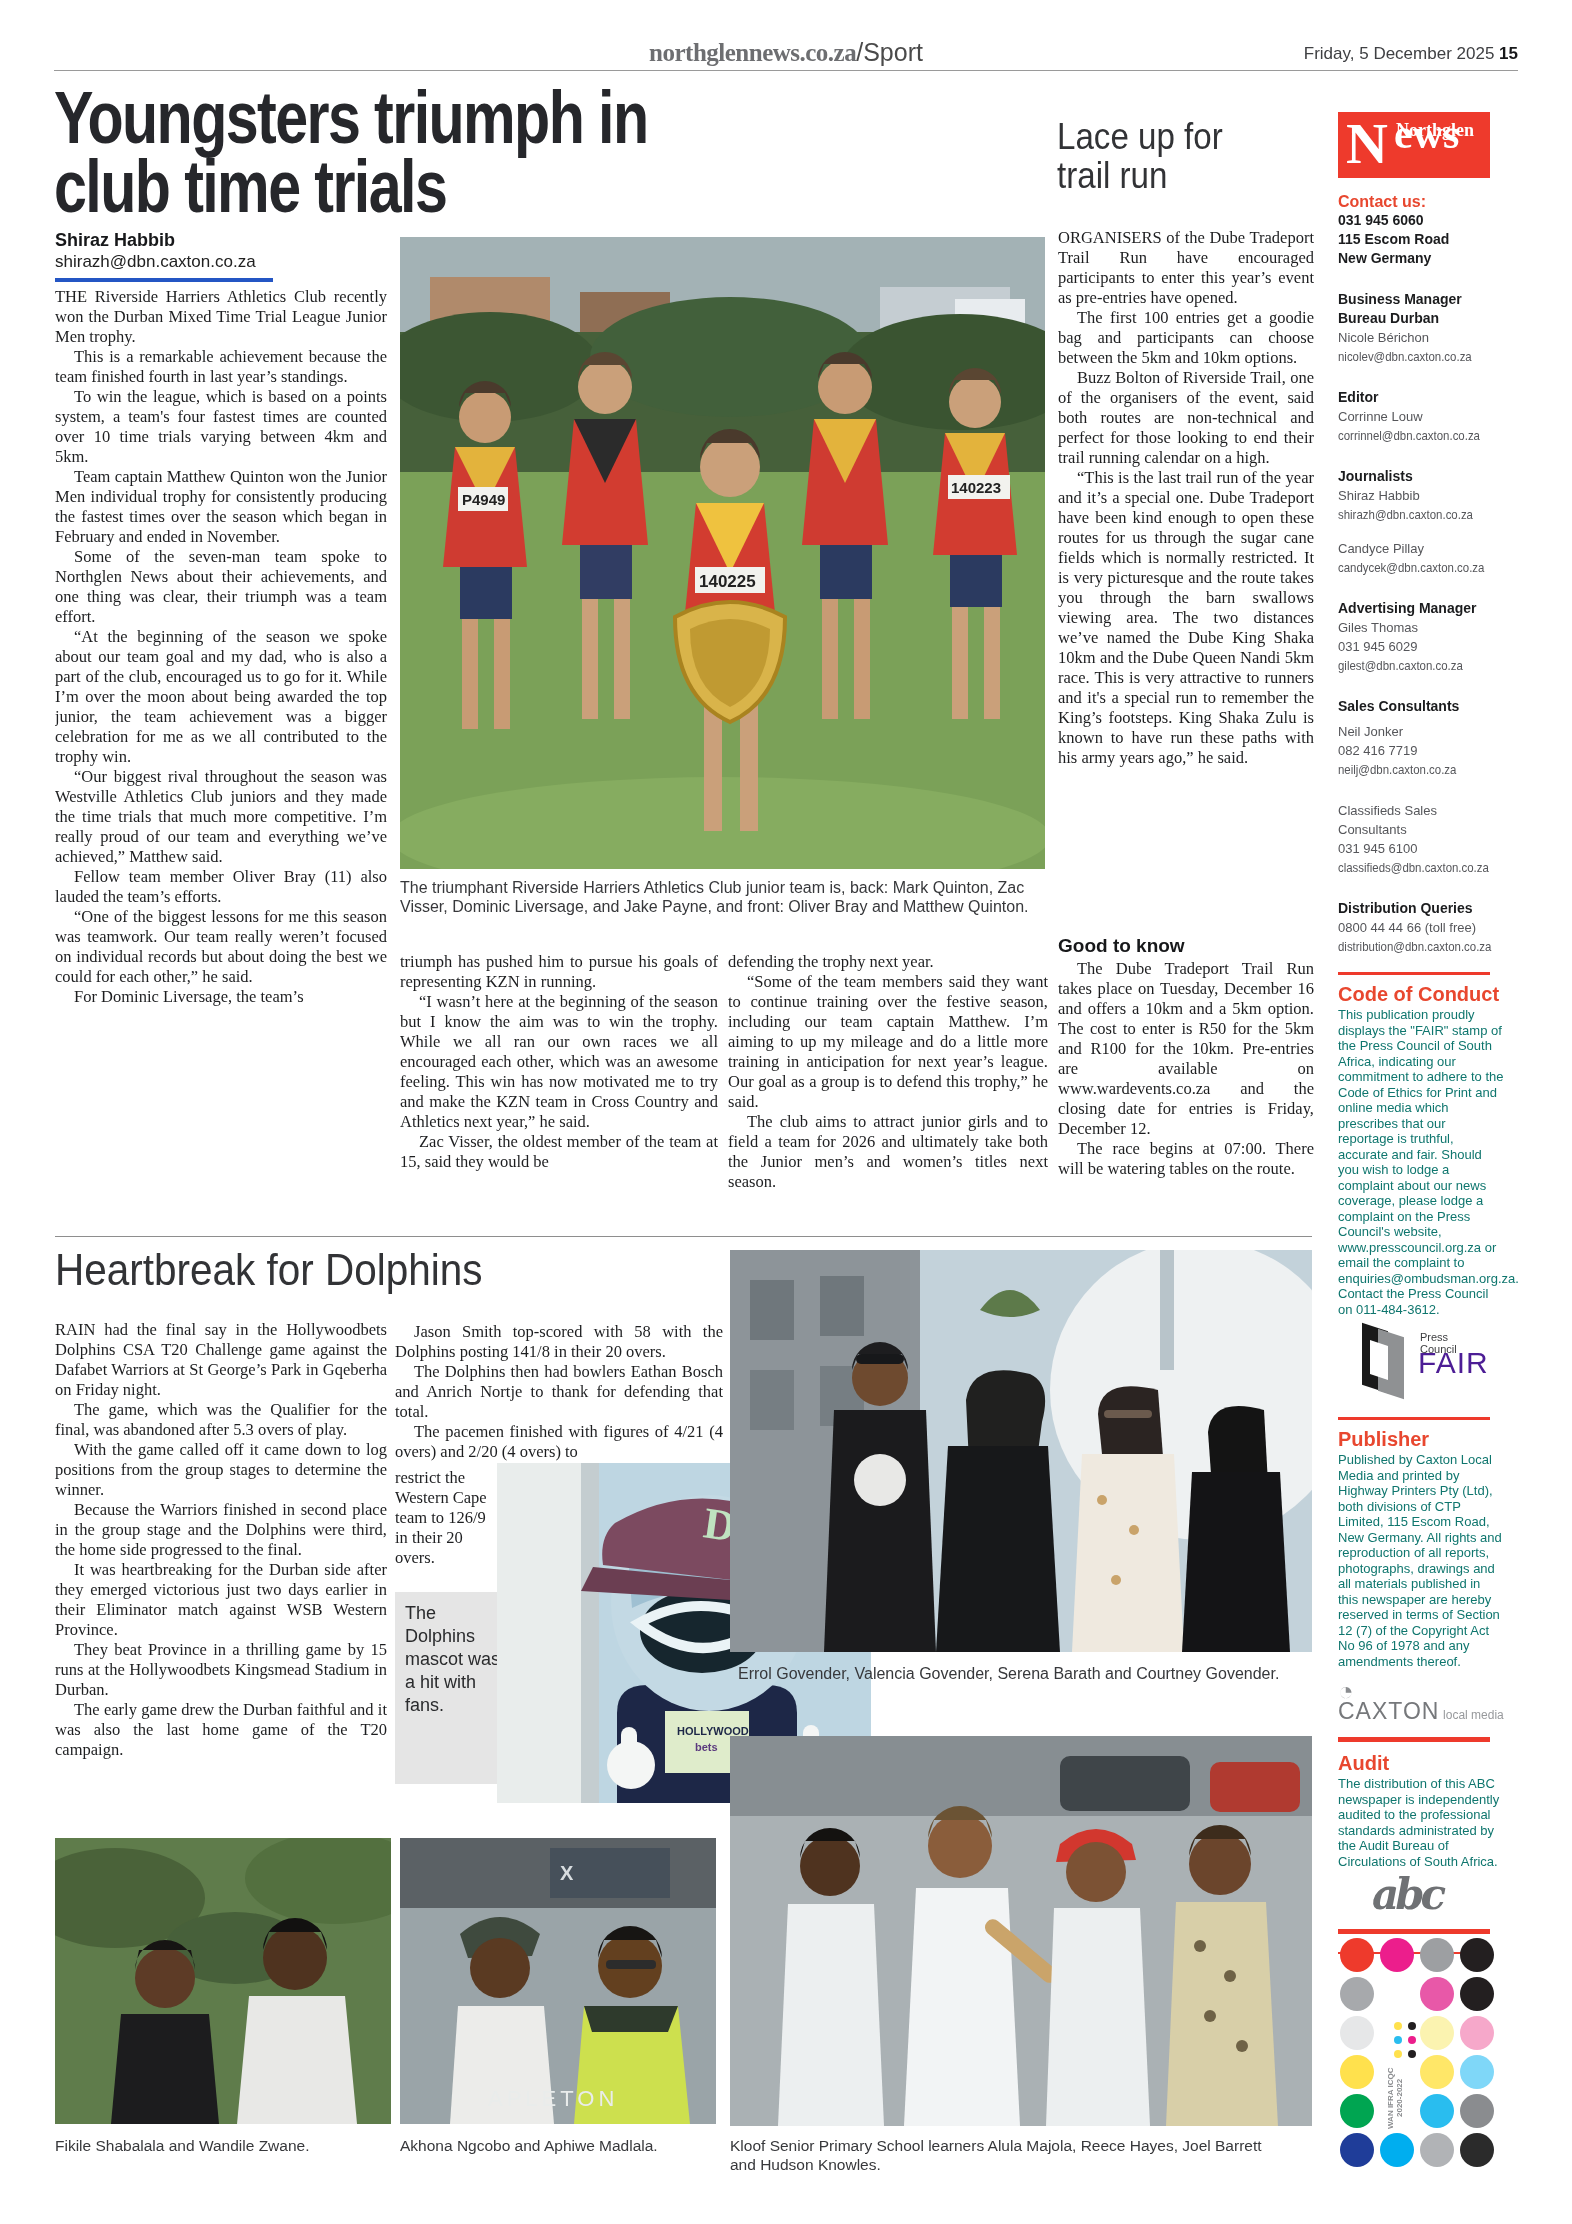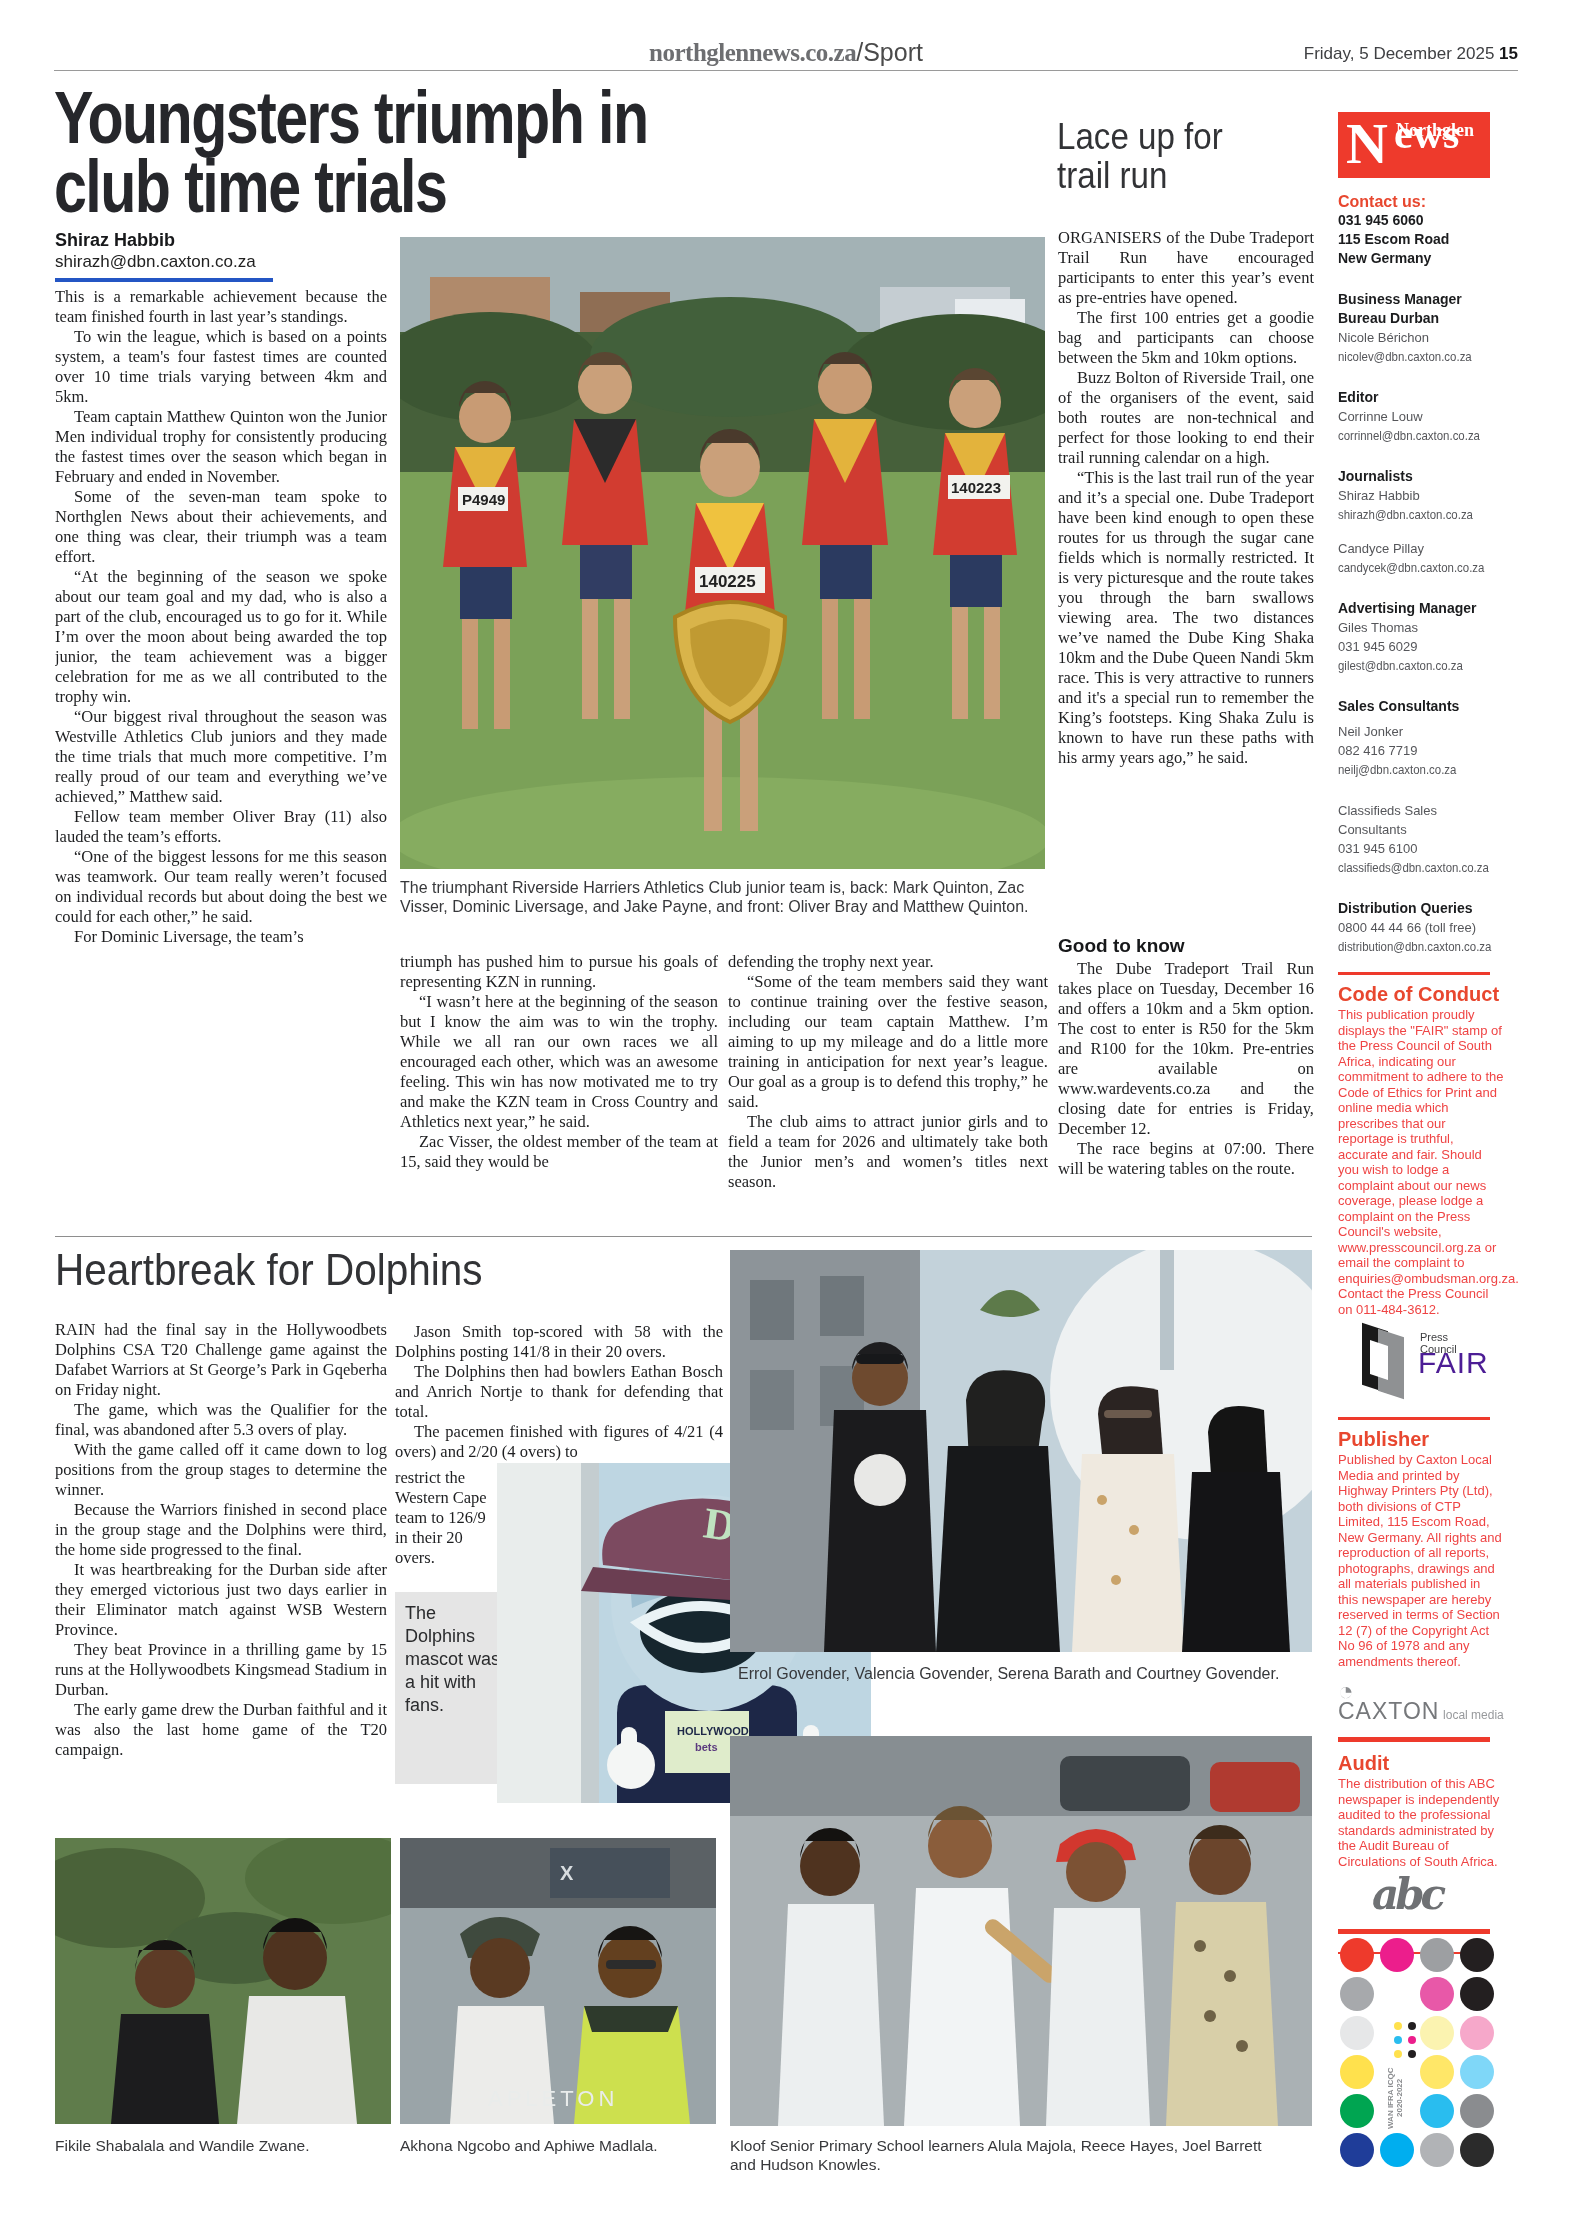--- a/index.html
+++ b/index.html
@@ -58,21 +58,21 @@
   .sb-red-head{color:#e8472f;font-weight:bold;font-size:16px;line-height:19px;}
   .sb-bold{color:#1b1c1e;font-weight:bold;font-size:14px;line-height:19px;}
   .sb-line{font-size:13px;line-height:19px;color:#55565a;}
   .sb-email{display:inline-block;transform:scaleX(.88);transform-origin:left;white-space:nowrap;}
   .sb-gap{height:15px;}
   .sb-gap-lg{height:22px;}
   .sb-rule{width:152px;height:3px;background:#ee3a2c;margin:16px 0 8px 0;}
   .sb-rule-thick{width:152px;height:5px;background:#ee3a2c;margin:14px 0 0 0;}
   .sb-rule-thin{width:152px;height:2px;background:#ee3a2c;margin:18px 0 0 0;}
   .sb-section-head{color:#e8472f;font-weight:bold;font-size:20px;line-height:22px;margin-bottom:2px;}
-  .sb-para{font-size:13px;line-height:15.5px;color:#ef4444;}
+  .sb-para{font-size:13px;line-height:15.5px;color:#0f766e;}
 
   .fair-logo{margin:10px 0 0 24px;position:relative;height:74px;}
   .fair-shape1{position:absolute;left:0;top:0;width:26px;height:62px;background:#1a1a1a;transform:skewY(18deg);}
   .fair-shape2{position:absolute;left:16px;top:6px;width:26px;height:62px;background:#8f9193;transform:skewY(18deg);}
   .fair-shape3{position:absolute;left:8px;top:16px;width:18px;height:34px;background:#fff;transform:skewY(18deg);}
   .fair-text{position:absolute;left:58px;top:4px;color:#3c3d3f;font-size:11px;line-height:12px;}
   .fair-big{position:absolute;left:56px;top:28px;color:#4c1d95;font-size:30px;letter-spacing:1px;}
 
   .caxton-logo{margin-top:10px;color:#7d7f82;}
   .caxton-mark{font-size:26px;font-weight:bold;color:#8a8c8f;line-height:24px;}
@@ -108,20 +108,21 @@
       <div>club time trials</div>
     </h1>
 
   <div class="byline">
     <div class="byline-name">Shiraz Habbib</div>
     <div class="byline-email">shirazh@dbn.caxton.co.za</div>
     <div class="byline-rule"></div>
   </div>
 
   <div class="abs body-text" style="left:55px;top:287px;width:332px;height:946px;overflow:hidden;">
+      <p>THE Riverside Harriers Athletics Club recently won the Durban Mixed Time Trial League Junior Men trophy.</p>
       <p>This is a remarkable achievement because the team finished fourth in last year’s standings.</p>
       <p>To win the league, which is based on a points system, a team's four fastest times are counted over 10 time trials varying between 4km and 5km.</p>
       <p>Team captain Matthew Quinton won the Junior Men individual trophy for consistently producing the fastest times over the season which began in February and ended in November.</p>
       <p>Some of the seven-man team spoke to Northglen News about their achievements, and one thing was clear, their triumph was a team effort.</p>
       <p>“At the beginning of the season we spoke about our team goal and my dad, who is also a part of the club, encouraged us to go for it. While I’m over the moon about being awarded the top junior, the team achievement was a bigger celebration for me as we all contributed to the trophy win.</p>
       <p>“Our biggest rival throughout the season was Westville Athletics Club juniors and they made the time trials that much more competitive. I’m really proud of our team and everything we’ve achieved,” Matthew said.</p>
       <p>Fellow team member Oliver Bray (11) also lauded the team’s efforts.</p>
       <p>“One of the biggest lessons for me this season was teamwork. Our team really weren’t focused on individual records but about doing the best we could for each other,” he said.</p>
       <p>For Dominic Liversage, the team’s</p>
     </div>

